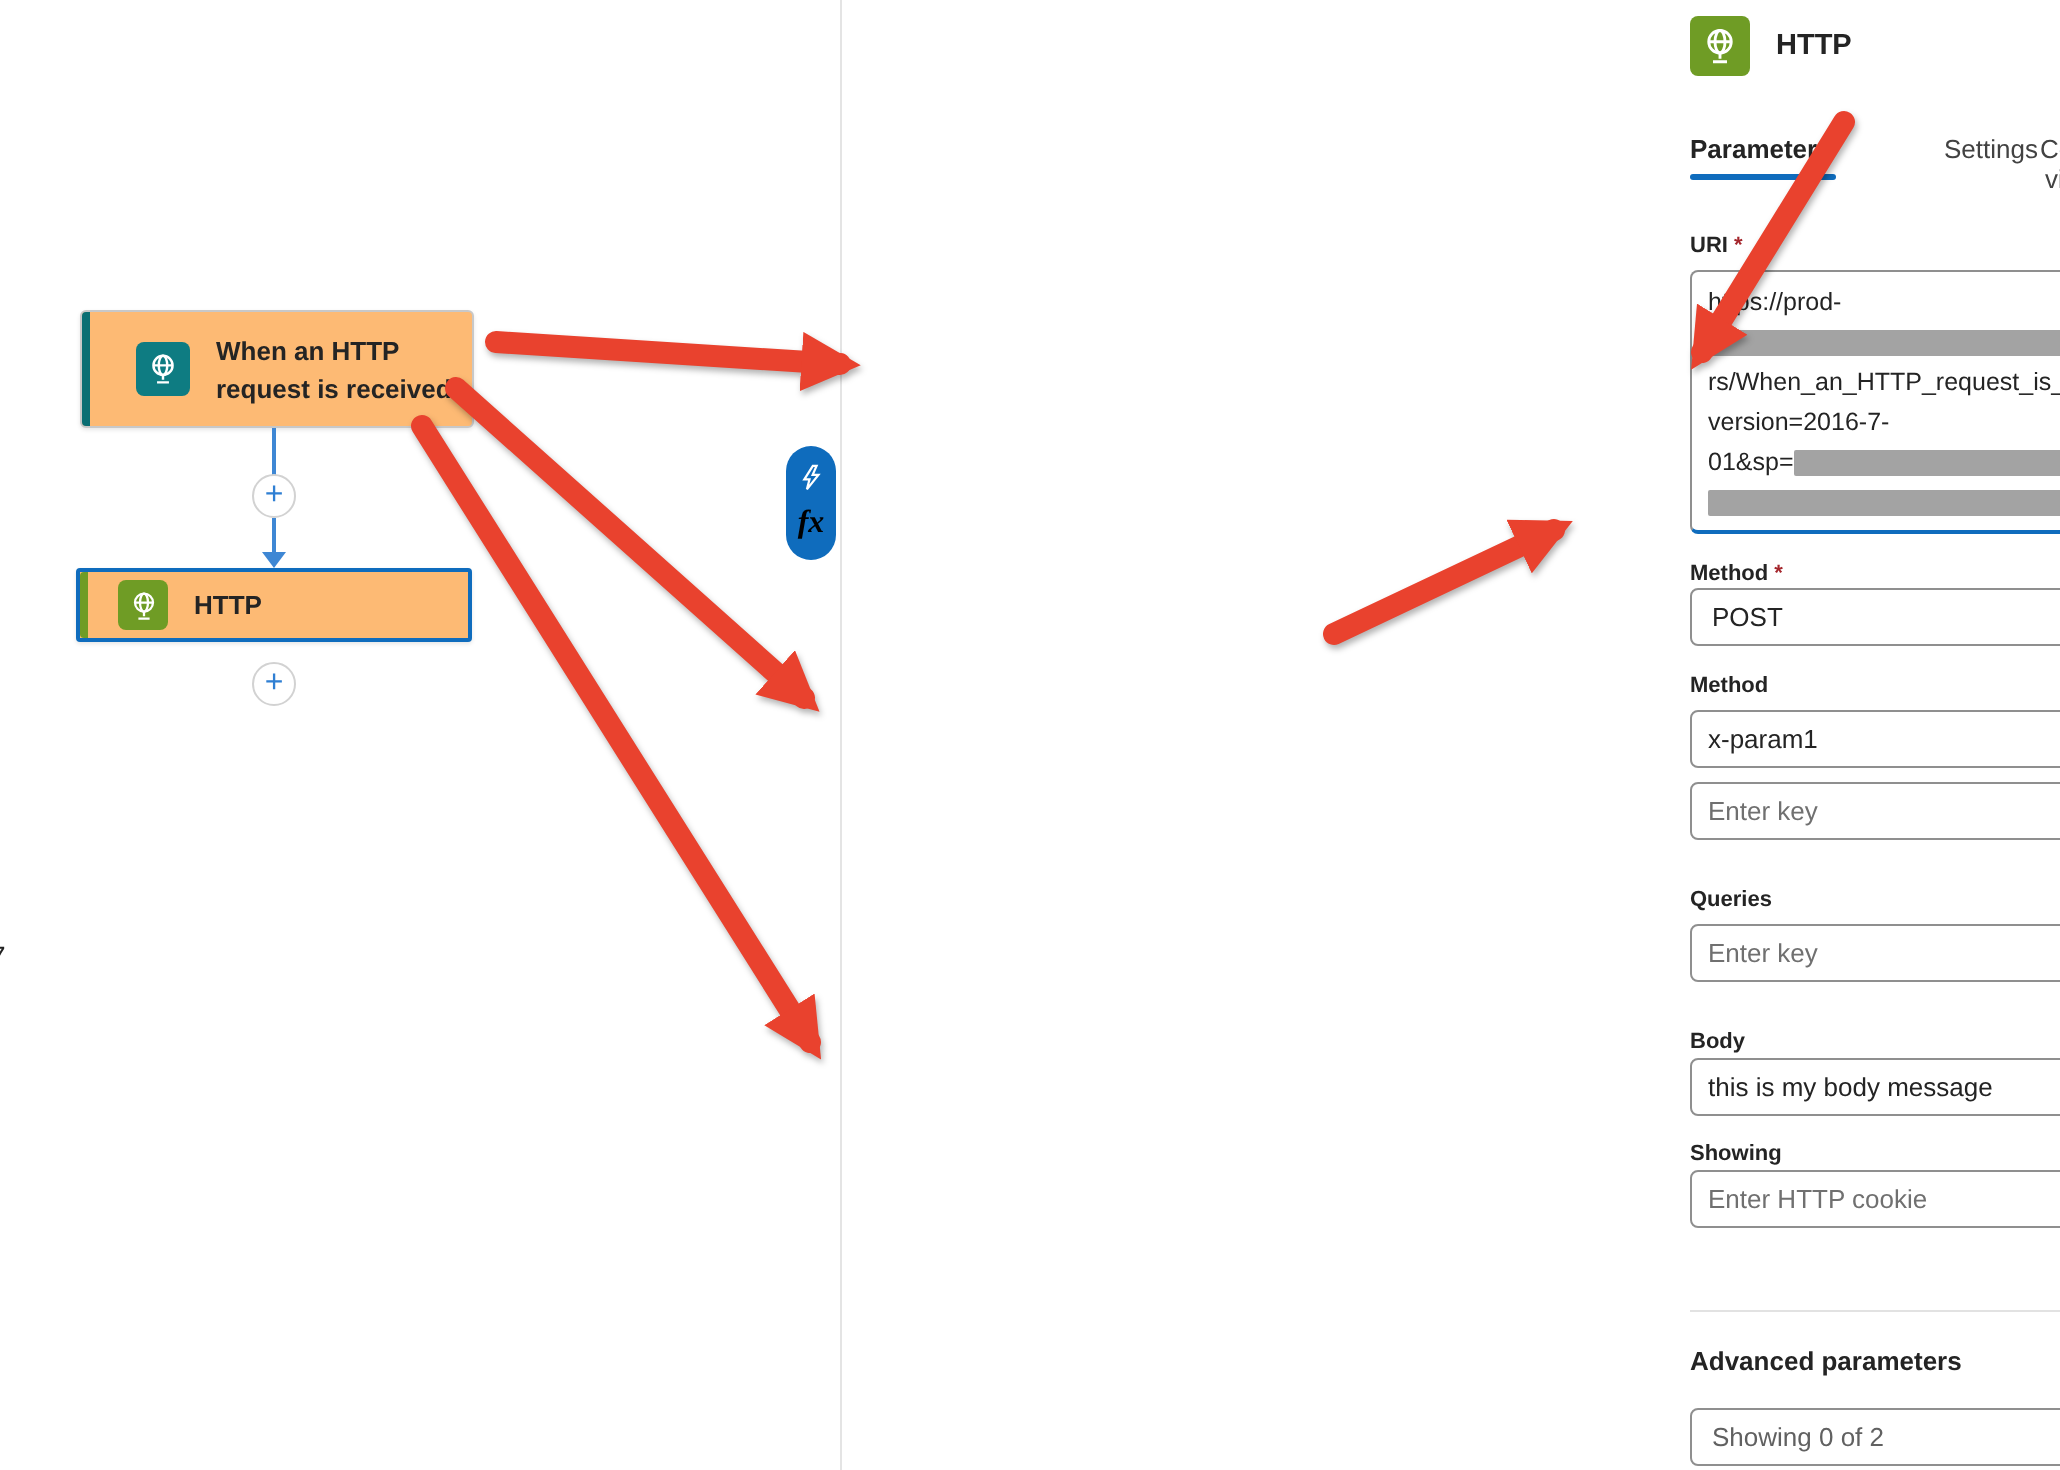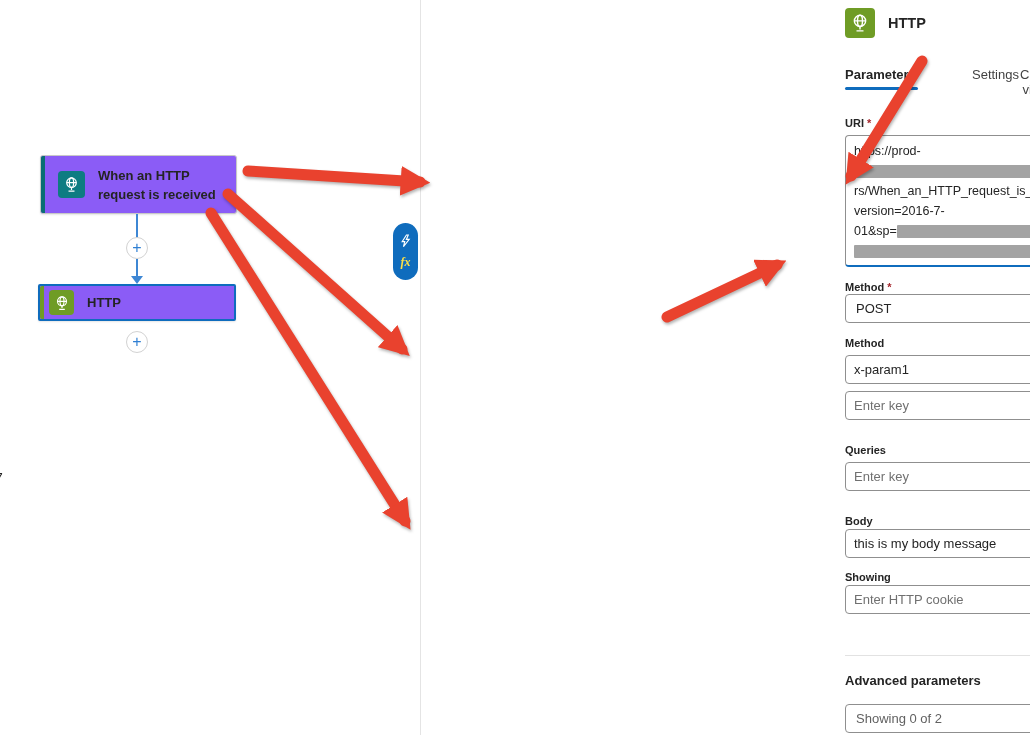--- a/index.html
+++ b/index.html
@@ -6,22 +6,22 @@
     --accent:#0f6cbd; --arrow:#e9422e; --teal:#0e7c82; --tealStripe:#0a6e73;
     --green:#6f9c25; --tokenBg:#f1ebe6; --tokenIcon:#926d62; --bar:#a3a3a3;
     --valid:#107c10; --req:#a4262c;
   }
   *{margin:0;padding:0;box-sizing:border-box;font-family:"Liberation Sans",sans-serif;}
   html,body{width:1030px;height:735px;background:#fff;overflow:hidden;}
   #root{position:relative;width:1030px;height:735px;background:#fff;}
 
   
   .frag{position:absolute;left:-5px;top:470px;font-size:14px;color:#222;}
-  .node{position:absolute;background:#8b5cf6;border:1px solid #c8c8c8;border-radius:3px;
-        box-shadow:0 1px 2px rgba(0,0,0,.10);display:flex;align-items:center;cursor:pointer;}
+  .node{position:absolute;background:#fdba74;border:1px solid #c8c8c8;border-radius:3px;
+        box-shadow:0 1px 2px rgba(0,0,0,.10);display:flex;align-items:center;cursor:pointer;padding-left:10px;}
   .node .stripe{position:absolute;left:0;top:0;bottom:0;width:4px;border-radius:2px 0 0 2px;}
   .node-icon{width:27px;height:27px;border-radius:4px;display:flex;align-items:center;justify-content:center;flex:0 0 auto;}
   .node-icon svg{stroke:#fff;fill:none;stroke-width:1.15;}
   .node-label{font-size:13px;line-height:19px;font-weight:600;color:#242424;}
   #trigger-node{left:40px;top:155px;width:197px;height:59px;}
   #trigger-node .node-icon{margin-left:17px;}
   #trigger-node .node-label{margin-left:13px;width:130px;}
   #http-node{left:38px;top:284px;width:198px;height:37px;border:2px solid var(--accent);border-radius:2px;}
   #http-node .node-icon{width:25px;height:25px;margin-left:9px;}
   #http-node .node-label{margin-left:13px;font-weight:700;}
@@ -30,21 +30,21 @@
        background:#fff;border:1px solid #d2d2d2;color:#2f7fd3;font-size:16px;line-height:20px;
        text-align:center;cursor:pointer;}
   .down-arrow{position:absolute;left:131px;width:0;height:0;border-left:6px solid transparent;
        border-right:6px solid transparent;border-top:8px solid #3e87d4;}
 
   
   #expr-pill{position:absolute;left:393px;top:223px;width:25px;height:57px;border-radius:13px;
      background:var(--accent);display:flex;flex-direction:column;align-items:center;justify-content:center;
      gap:7px;z-index:40;}
   #expr-pill svg{stroke:#fff;fill:none;stroke-width:1.2;}
-  #expr-pill .fx{color:#fde047;font-style:italic;font-family:"Liberation Serif",serif;font-size:12px;font-weight:700;cursor:pointer;}
+  #expr-pill .fx{color:#000000;font-style:italic;font-family:"Liberation Serif",serif;font-size:16px;font-weight:700;cursor:pointer;}
 
   
   #panel{position:absolute;left:420px;top:0;width:610px;height:735px;background:#fff;border-left:1px solid #e4e4e4;}
   .hdr-icon{position:absolute;left:424px;top:8px;width:30px;height:30px;border-radius:4px;background:var(--green);
      display:flex;align-items:center;justify-content:center;}
   .hdr-icon svg{stroke:#fff;fill:none;stroke-width:1.15;}
   #panel-title{position:absolute;left:467px;top:15px;font-size:14.5px;font-weight:600;color:#242424;}
 
   .tab{position:absolute;top:67px;font-size:13px;color:#424242;cursor:pointer;background:none;border:none;}
   .tab.active{font-weight:700;color:#242424;}

